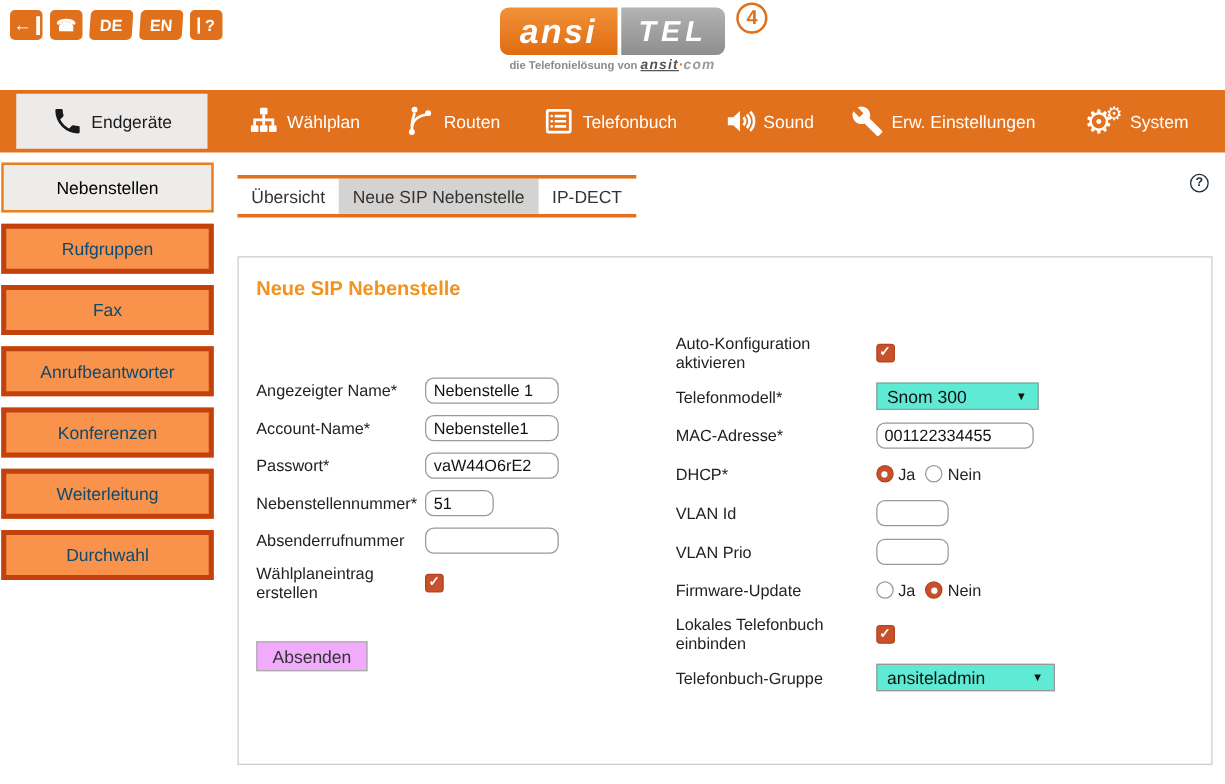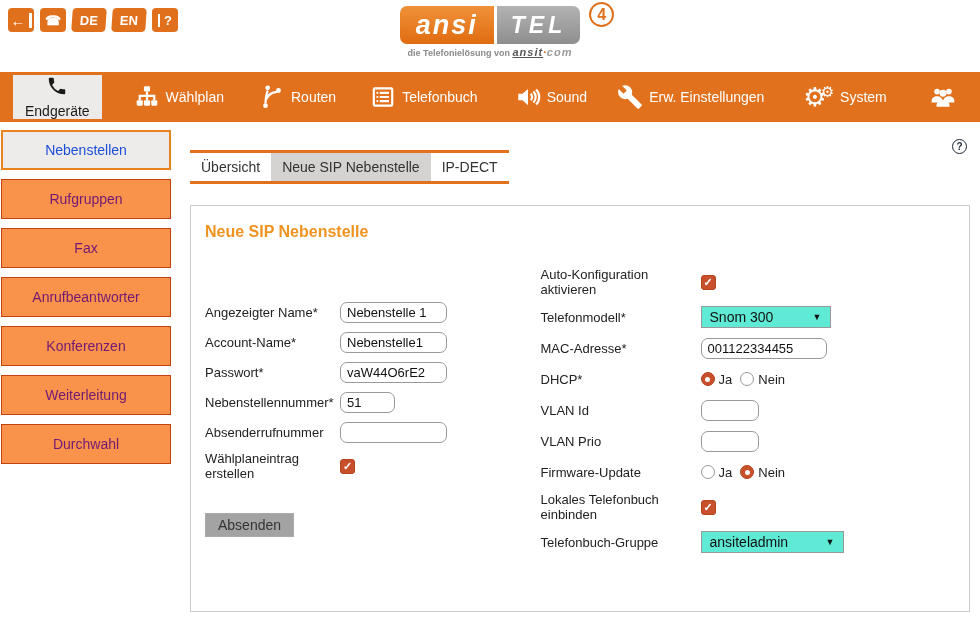--- a/index.html
+++ b/index.html
@@ -31,36 +31,36 @@
   .tagline .sep { color:#E0701C; font-size:11px; }
   .tagline .suffix { color:#9a9a9a; font-style:italic; font-size:11px; letter-spacing:1px; }
 
   
   .nav { position:absolute; left:0; top:72px; width:980px; height:50px; background:#E2711D;
          display:flex; align-items:center; padding-left:13px; }
   .nav-item { display:flex; align-items:center; gap:6px; color:#fff; font-size:14px;
               height:50px; padding:0 6px; cursor:pointer; white-space:nowrap; }
   .nav-item svg { width:26px; height:26px; fill:#fff; }
   .nav-item .stroked { fill:none; stroke:#fff; stroke-width:2; }
-  .nav-item.active { background:#EDEBE9; color:#1a1a1a; height:44px; padding:0 12px;flex-direction:column; }
+  .nav-item.active { background:#EDEBE9; color:#1a1a1a; height:44px; padding:0 28px; }
   .nav-item.active svg { fill:#1a1a1a; }
   .gearglyph { color:#fff; font-size:26px; line-height:1; }
   .gearglyph small { font-size:15px; vertical-align:top; margin-left:-6px; }
   .m2{margin-left:26px}.m3{margin-left:23px}.m4{margin-left:22px}
   .m5{margin-left:25px}.m6{margin-left:18px}.m7{margin-left:27px}.m8{margin-left:31px}
 
   
   .sidebar { position:absolute; left:1px; top:130px; width:170px; }
   .side-btn { width:170px; height:40px; margin-bottom:9px; background:#F9924A;
-              border:1px solid #c2410c; color:#701a75; font-size:14px;
+              border:4px solid #c2410c; color:#0c4a6e; font-size:14px;
               display:flex; align-items:center; justify-content:center; cursor:pointer; }
-  .side-btn.active { background:#EDECEA; color:#1d4ed8; border:2px solid #E8821E; }
-
-  
-  .tabs { position:absolute; left:190px; top:150px; display:inline-flex;
+  .side-btn.active { background:#EDECEA; color:#000000; border:2px solid #E8821E; }
+
+  
+  .tabs { position:absolute; left:190px; top:140px; display:inline-flex;
           border-top:3px solid #E2711D; border-bottom:3px solid #E2711D; }
   .tab { padding:6px 11px; font-size:14px; color:#333; background:#fff; cursor:pointer; white-space:nowrap; }
   .tab.active { background:#D5D3D1; }
   .panel-help { position:absolute; left:952px; top:139px; width:15px; height:15px;
                 border:1.5px solid #1c2733; border-radius:50%; color:#1c2733; font-size:10px;
                 font-weight:bold; display:flex; align-items:center; justify-content:center; cursor:pointer; }
 
   
   .panel { position:absolute; left:190px; top:205px; width:780px; height:407px;
            border:1px solid #ccc; background:#fff; padding:17px 14px; }
@@ -84,21 +84,21 @@
               display:inline-flex; align-items:center; justify-content:center; cursor:pointer; }
   .checkbox .tick { visibility:hidden; color:#fff; font-size:11px; font-weight:bold; line-height:1; }
   .checkbox.checked { background:#C8502A; border-color:#B34category:none; border-color:#B3441F; }
   .checkbox.checked .tick { visibility:visible; }
   .radio { width:14px; height:14px; border:1px solid #999; border-radius:50%; background:#fff;
            display:inline-flex; align-items:center; justify-content:center; cursor:pointer; }
   .radio .dot { width:5px; height:5px; border-radius:50%; background:transparent; }
   .radio.on { background:#C8502A; border-color:#B3441F; }
   .radio.on .dot { background:#fff; }
   .radio-lbl { font-size:13px; color:#222; margin:0 8px 0 4px; }
-  .submit-btn { margin-top:24px; background:#a3a3a3; border:1px solid #aaa; padding:3px 12px;
+  .submit-btn { margin-top:24px; background:#f0abfc; border:1px solid #aaa; padding:3px 12px;
                 font-size:14px; color:#333; cursor:pointer; font-family:"Liberation Sans",sans-serif; }
 </style>
 </head>
 <body>
 
 <div class="header">
   <div class="hdr-icons">
     <div class="tile">
         <span class="doorarrow">←</span>
       </div>

